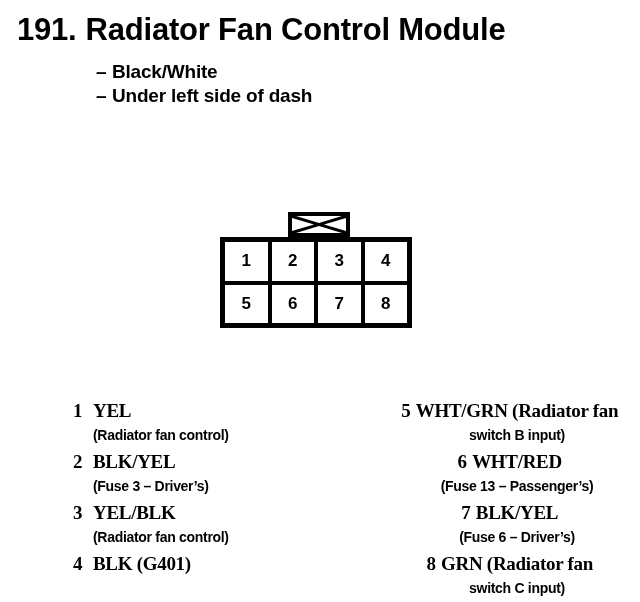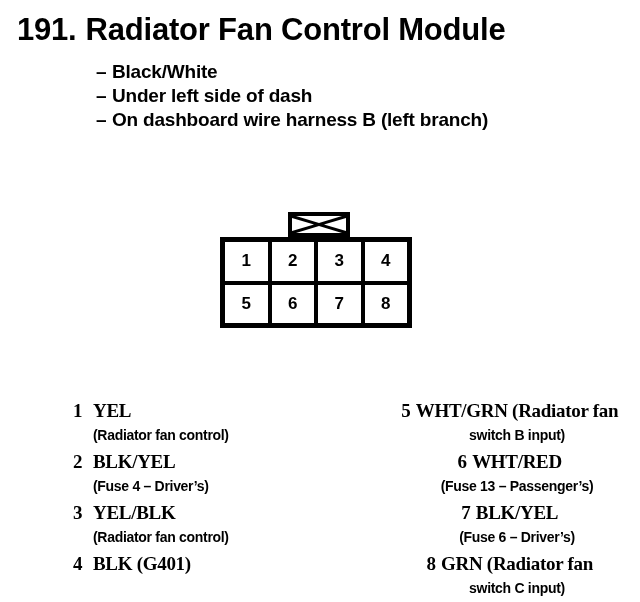--- a/index.html
+++ b/index.html
@@ -152,23 +152,20 @@
   <span class="num">191.</span><span>Radiator Fan Control Module</span>
 </div>
 
 <div id="notes">
   <div class="note-line">
     <span class="dash">–</span><span>Black/White</span>
   </div>
   <div class="note-line">
     <span class="dash">–</span><span>Under left side of dash</span>
   </div>
-  <div class="note-line">
-    <span class="dash">–</span><span>On dashboard wire harness B (left branch)</span>
-  </div>
 </div>
 
 <div id="connector">
 
   <div id="connector-tab">
     <svg viewBox="0 0 62 25" preserveAspectRatio="none" aria-hidden="true">
       <rect x="0" y="0" width="62" height="25" fill="#000000"></rect>
       <polygon points="4,6 26,12.5 4,19" fill="#ffffff"></polygon>
       <polygon points="58,6 36,12.5 58,19" fill="#ffffff"></polygon>
       <polygon points="8,4 54,4 31,11" fill="#ffffff"></polygon>
@@ -198,21 +195,21 @@
     <div class="legend-entry">
       <div class="legend-first-line">
         <span class="pin-no">1</span><span>YEL</span>
       </div>
       <div class="legend-second-line">(Radiator fan control)</div>
     </div>
     <div class="legend-entry">
       <div class="legend-first-line">
         <span class="pin-no">2</span><span>BLK/YEL</span>
       </div>
-      <div class="legend-second-line">(Fuse 4 – Driver’s)</div>
+      <div class="legend-second-line">(Fuse 3 – Driver’s)</div>
     </div>
     <div class="legend-entry">
       <div class="legend-first-line">
         <span class="pin-no">3</span><span>YEL/BLK</span>
       </div>
       <div class="legend-second-line">(Radiator fan control)</div>
     </div>
     <div class="legend-entry">
       <div class="legend-first-line">
         <span class="pin-no">4</span><span>BLK (G401)</span>

